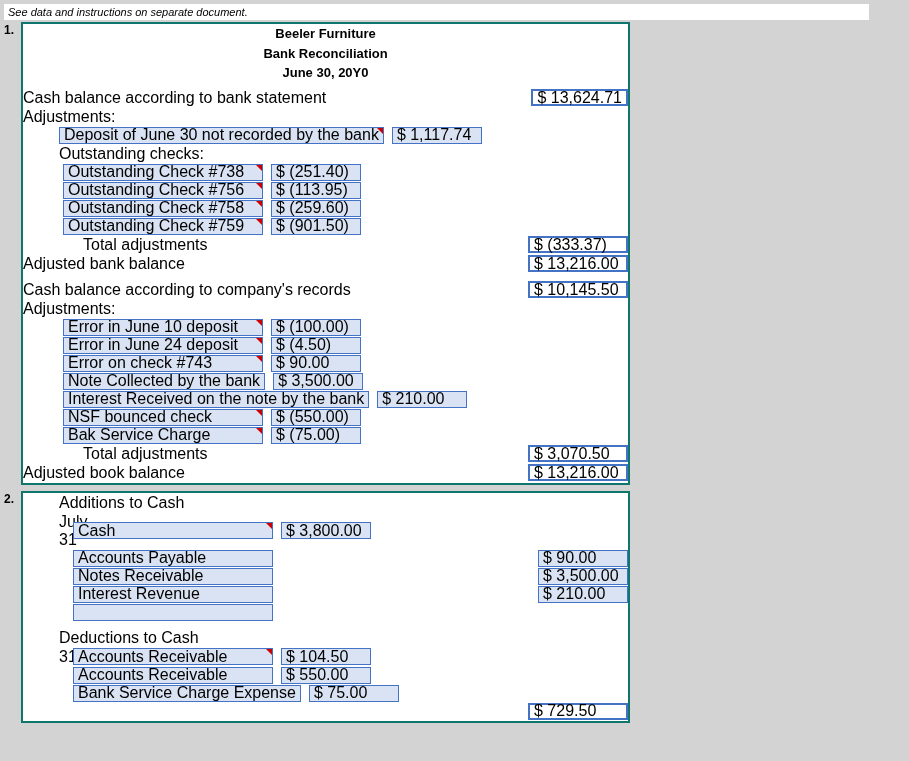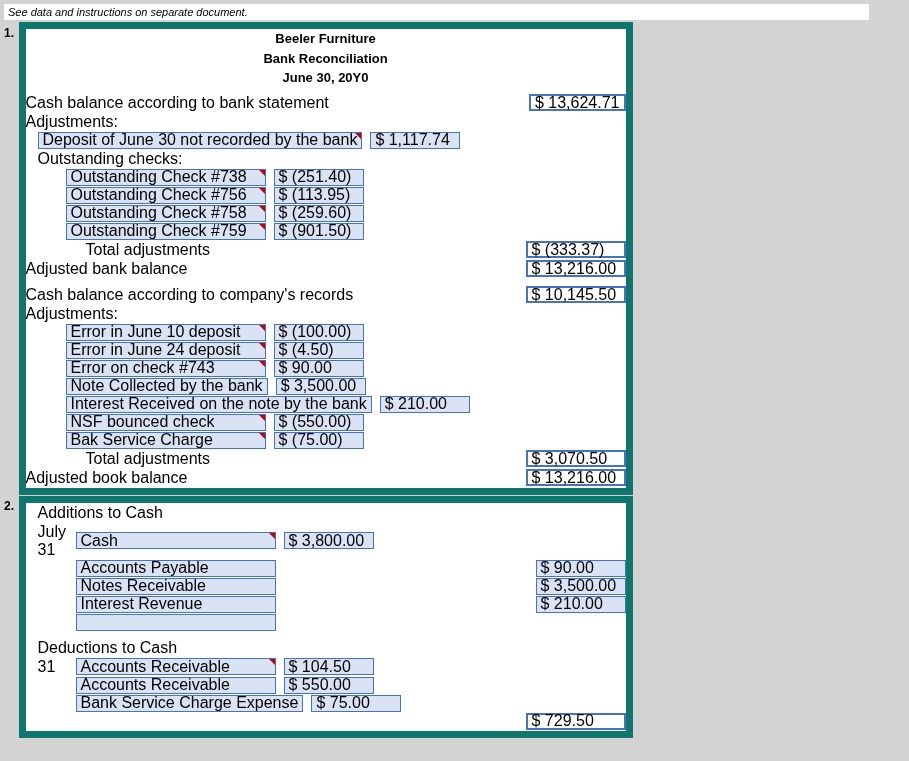--- a/index.html
+++ b/index.html
@@ -34,40 +34,40 @@
     }
     .section-num {
       width: 18px;
       font-weight: bold;
       font-size: 12px;
       padding: 4px 2px;
       vertical-align: top;
     }
     .content-area {
       background: #fff;
-      border: 7px solid #0f766e;
+      border: 2px solid #0f766e;
       padding: 4px 8px 8px 8px;
       margin-left: 27px;
     }
     .right-col {
       width: 240px;
       background: #d3d3d3;
     }
     .company-header {
       text-align: center;
       font-weight: bold;
       font-size: 13px;
       line-height: 1.5;
       margin-bottom: 6px;
     }
     .label-text {
       font-size: 16px;
       color: #000;
     }
-    .indent1 { padding-left: 12px; }
+    .indent1 { padding-left: 36px; }
     .indent2 { padding-left: 40px; }
     .indent3 { padding-left: 60px; }
 
     .input-box {
       display: inline-flex;
       align-items: center;
       border: 1px solid #4472c4;
       background: #dae3f3;
       min-width: 90px;
       height: 17px;

